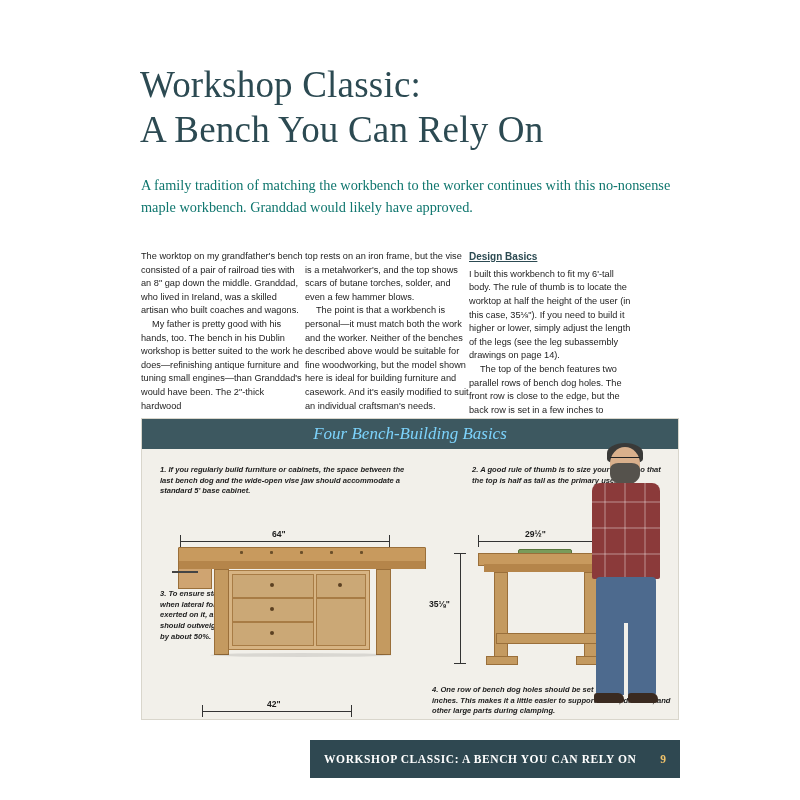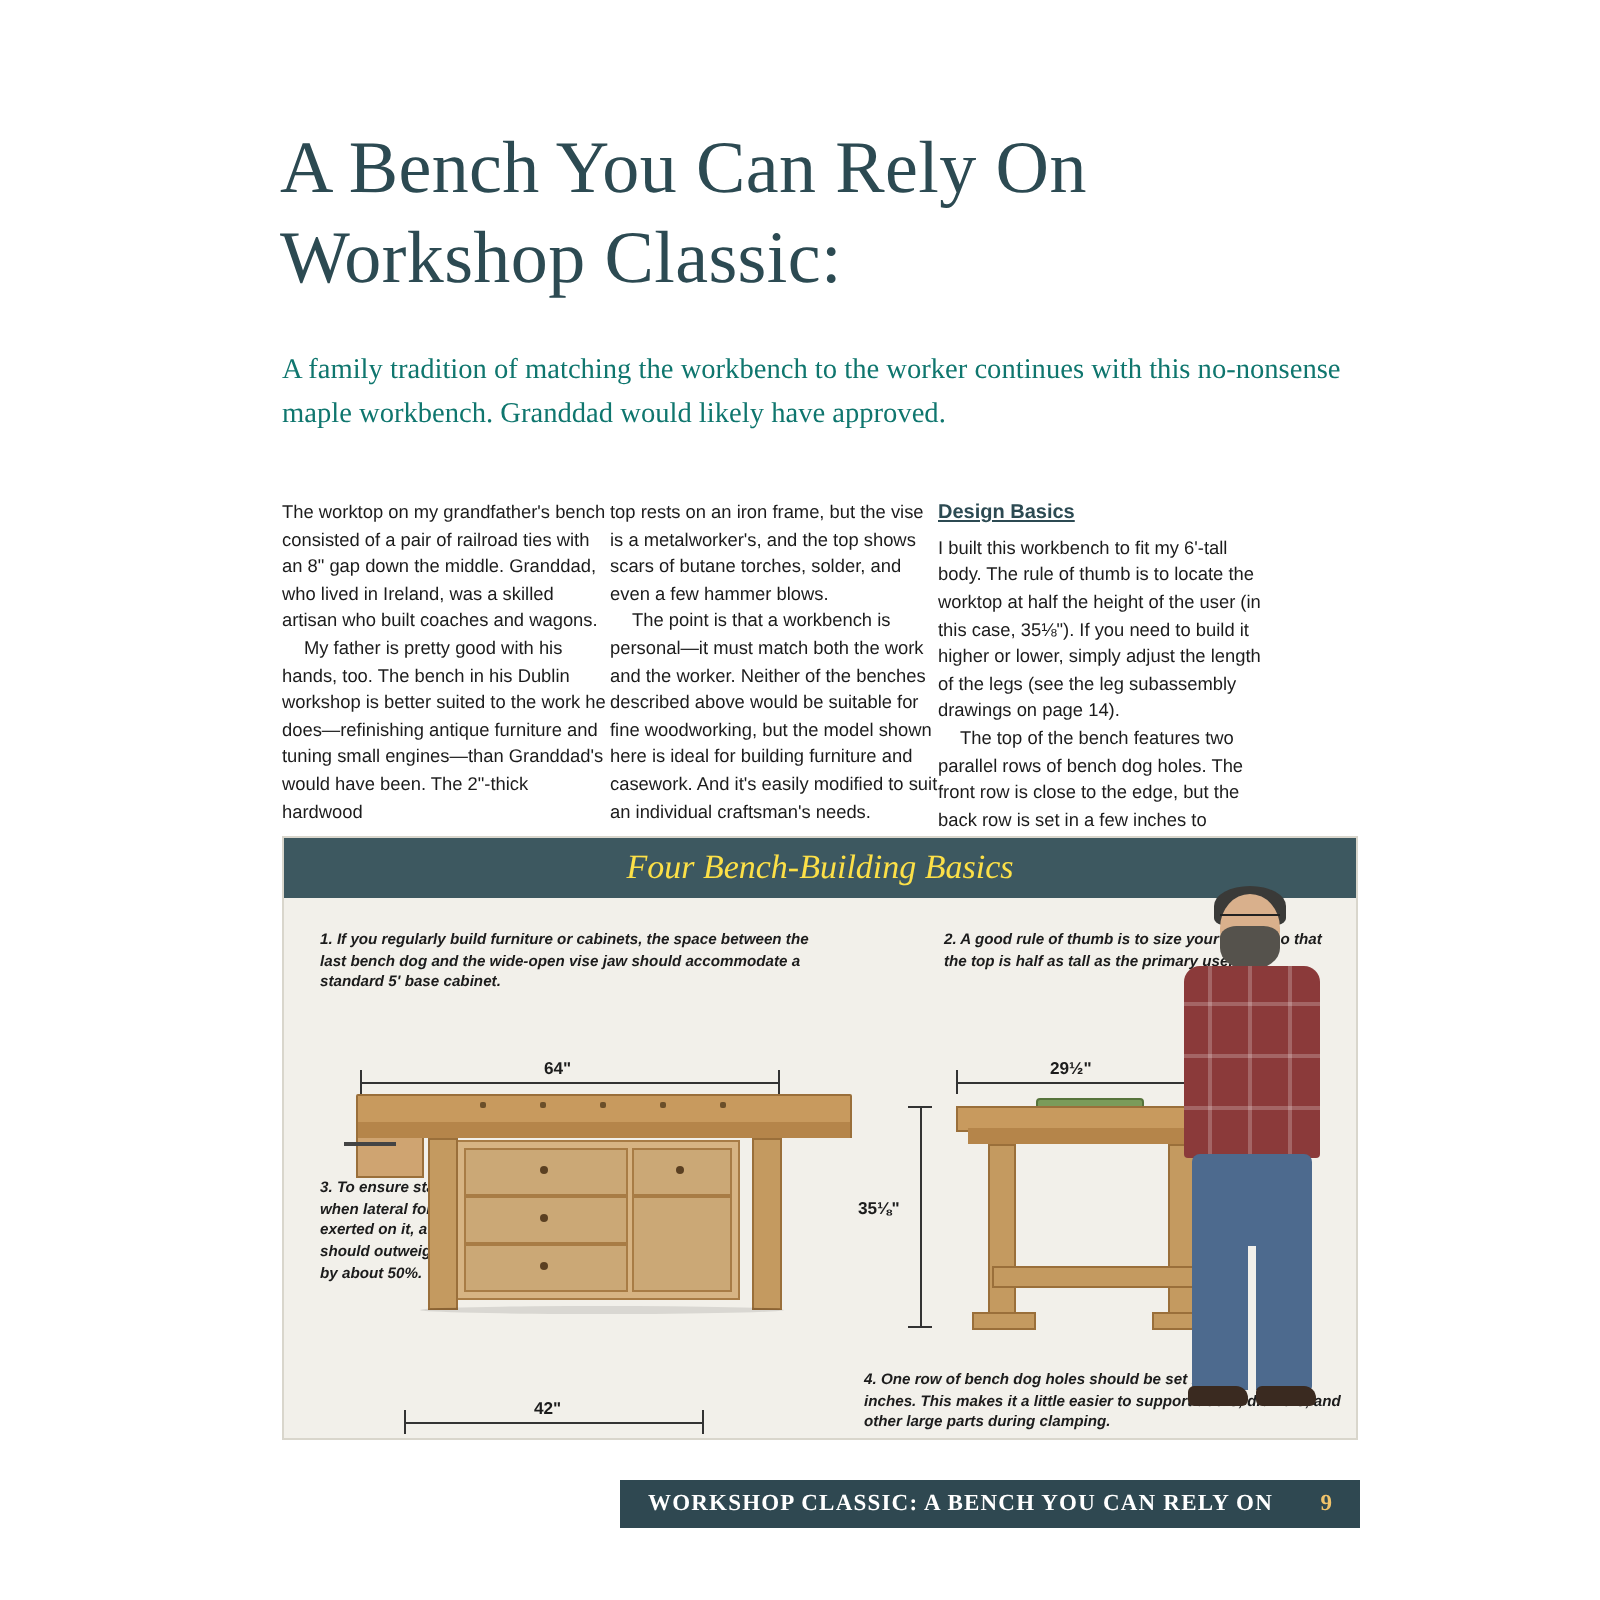--- a/index.html
+++ b/index.html
@@ -104,21 +104,21 @@
     background: #f2f0ea;
     border: 1px solid #d9d6cc;
     box-sizing: border-box;
   }
   .panel-header {
     position: absolute;
     left: 0; top: 0;
     width: 100%;
     height: 30px;
     background: #3d5860;
-    color: #fde047;
+    color: #7dd3fc;
     font-family: "Liberation Serif", serif;
     font-style: italic;
     font-size: 17px;
     display: flex;
     align-items: center;
     justify-content: center;
   }
   .panel-body {
     position: absolute;
     left: 0;
@@ -333,21 +333,21 @@
     background: #3a2a20;
     border-radius: 3px 6px 3px 3px;
   }
 
   
   .footer {
     position: absolute;
     left: 310px;
     top: 740px;
     width: 370px;
-    height: 24px;
+    height: 38px;
     background: #2f4851;
     color: #ffffff;
     display: flex;
     align-items: center;
     box-sizing: border-box;
     padding: 0 14px;
   }
   .footer-title {
     font-family: "Liberation Serif", serif;
     font-size: 11.5px;
@@ -361,22 +361,22 @@
     color: #f0c36a;
     font-weight: bold;
   }
 </style>
 </head>
 <body>
 
 <div class="page">
 
   <div class="title-block">
+    <div class="title-line">Workshop Classic:</div>
     <div class="title-line second">A Bench You Can Rely On</div>
-    <div class="title-line">Workshop Classic:</div>
   </div>
 
   <div class="deck">A family tradition of matching the workbench to the worker continues with this no-nonsense maple workbench. Granddad would likely have approved.</div>
 
 
   <div class="cols">
     <div class="col">
       <p>The worktop on my grandfather's bench consisted of a pair of railroad ties with an 8" gap down the middle. Granddad, who lived in Ireland, was a skilled artisan who built coaches and wagons.</p>
       <p>My father is pretty good with his hands, too. The bench in his Dublin workshop is better suited to the work he does—refinishing antique furniture and tuning small engines—than Granddad's would have been. The 2"-thick hardwood</p>
     </div>

